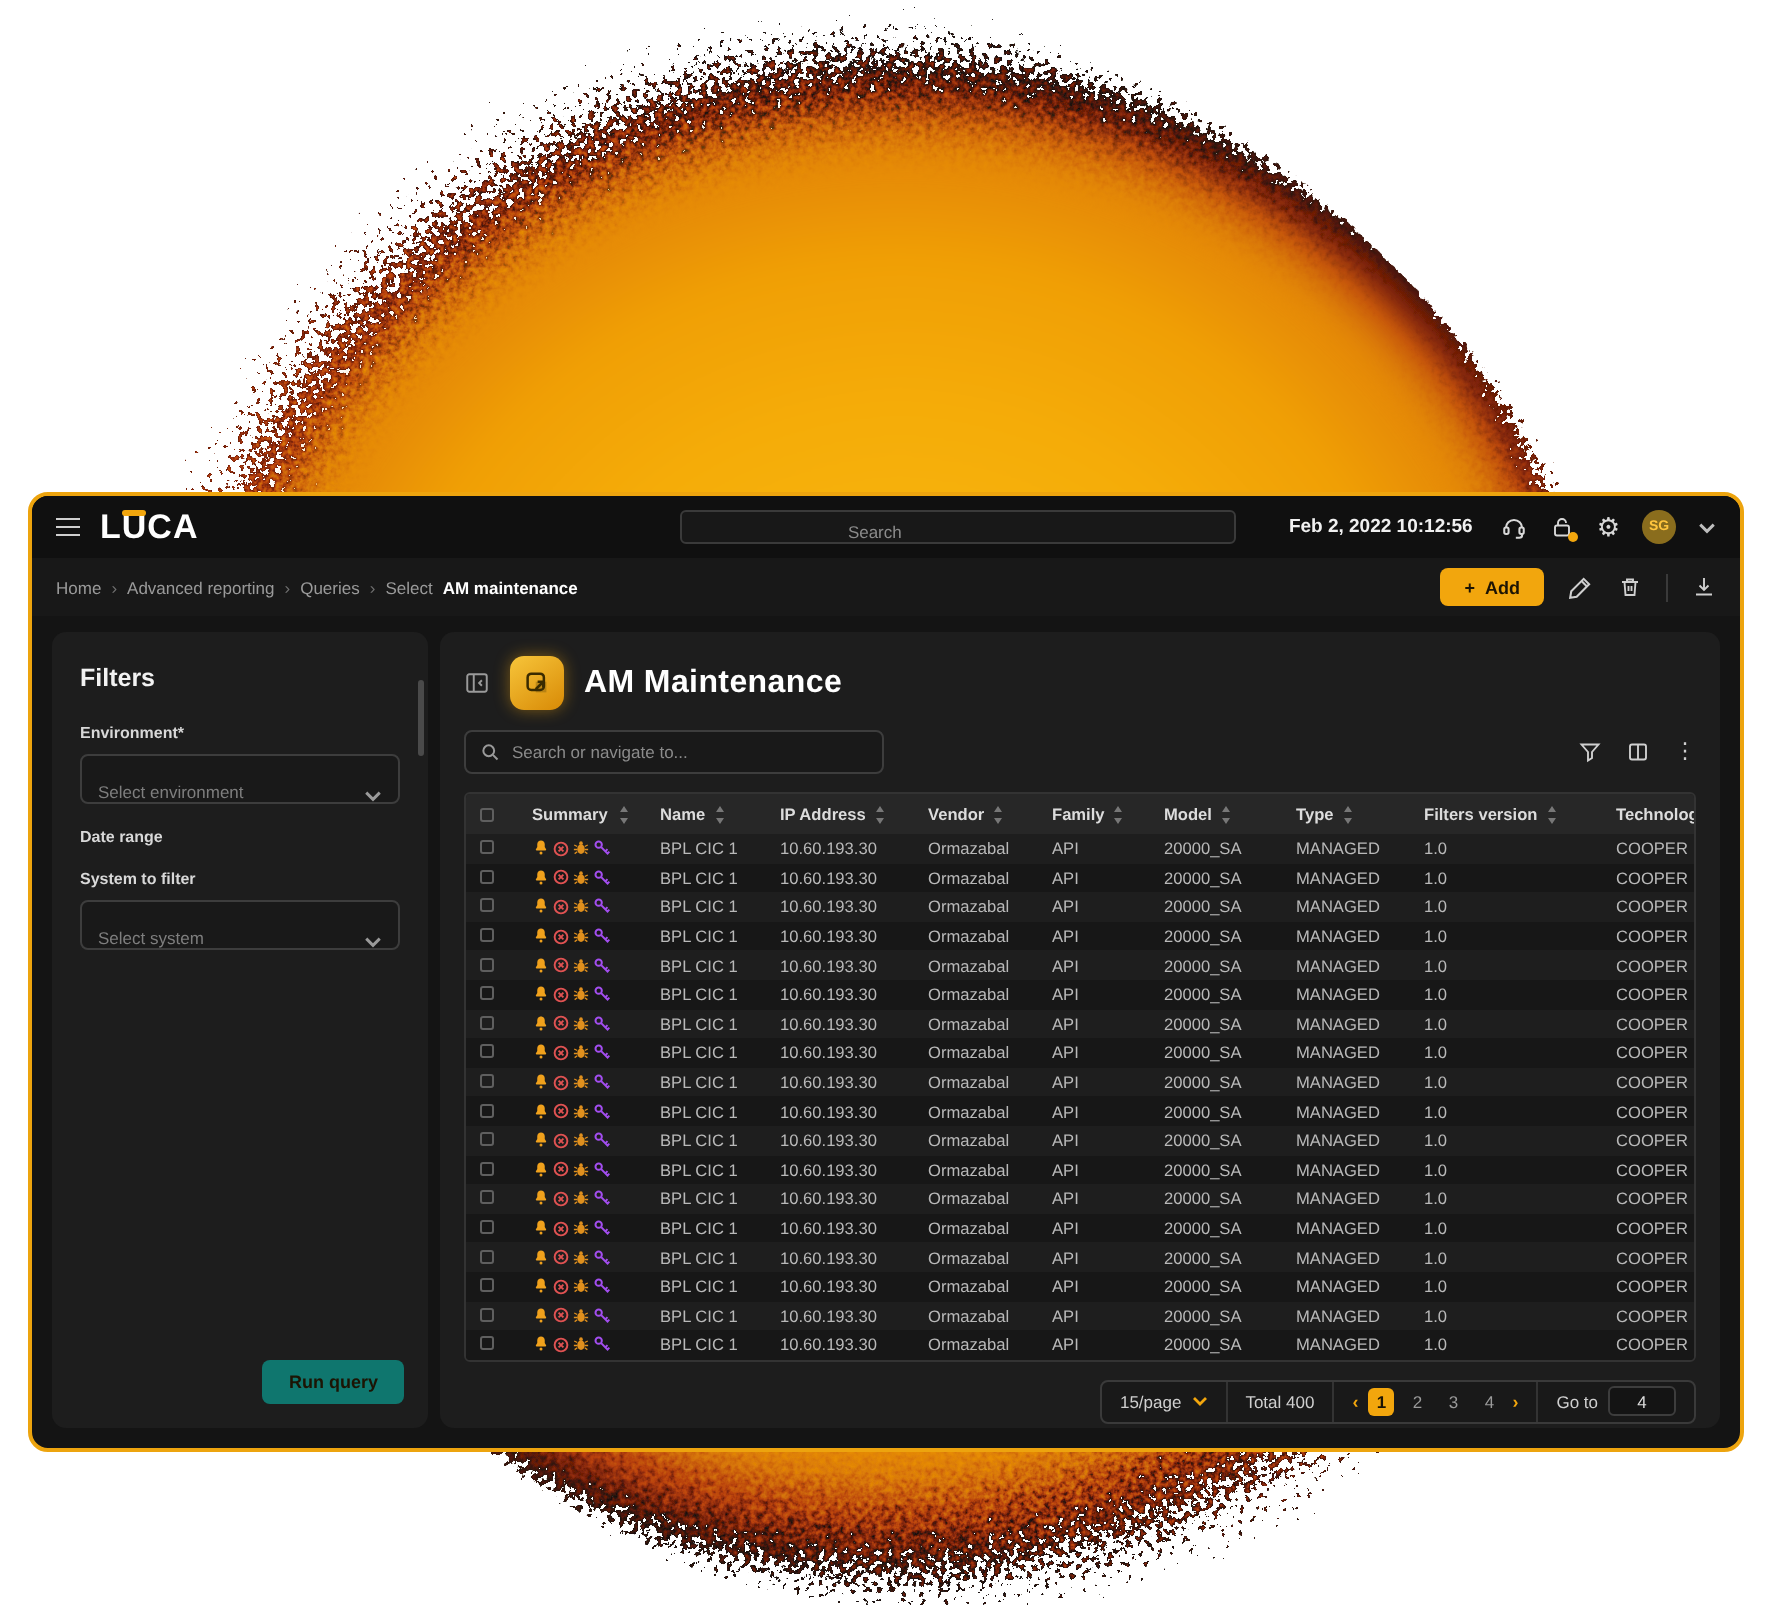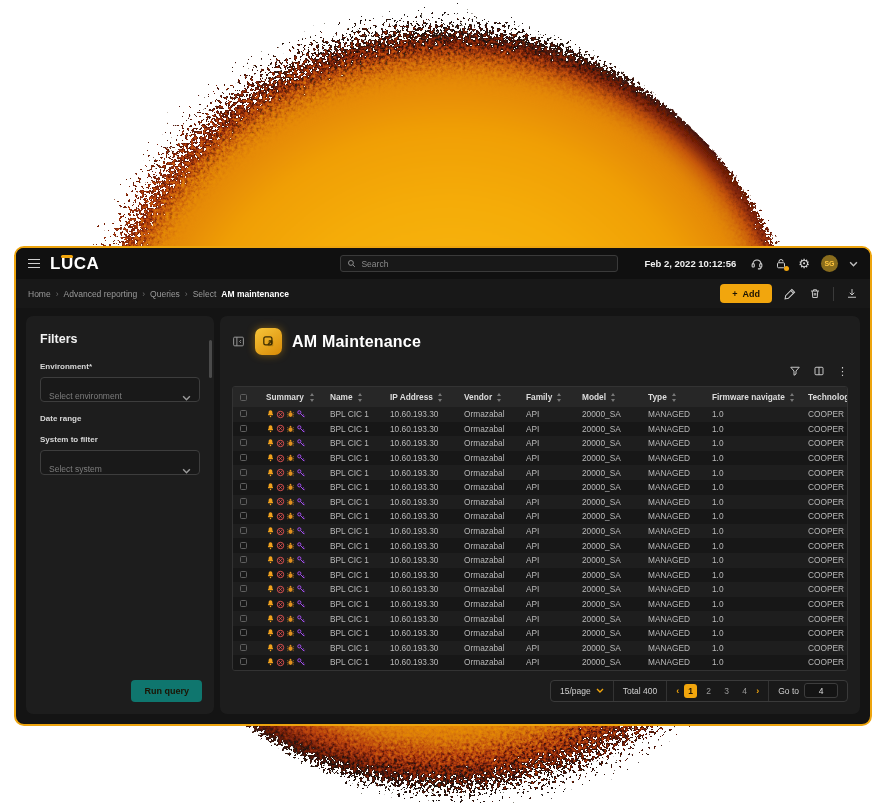--- a/index.html
+++ b/index.html
@@ -21,21 +21,21 @@
     display:flex; flex-direction:column; color:#e6e6e6; }
 
   
   .topbar { height:31px; background:#101010; display:flex; align-items:center; padding:0 12px; flex:0 0 auto; }
   .hamburger { width:12px; display:flex; flex-direction:column; gap:2.5px; margin-right:10px; cursor:pointer; }
   .hamburger i { display:block; height:1.5px; background:#cfcfcf; }
   .logo { font-size:17px; font-weight:bold; letter-spacing:.5px; color:#fff; display:flex; align-items:flex-end; }
   .logo .u { position:relative; }
   .logo .u::before { content:""; position:absolute; left:0; right:1px; top:1.5px; height:3px; border-radius:2px; background:#f2a60d; }
   .top-search { margin-left:auto; width:278px; height:17px; border:1px solid #3a3a3a; border-radius:3px;
-    background:#181818; display:flex; align-items:center; padding:0 6px; gap:5px; }
+    background:#181818; display:flex; align-items:center; padding:0 6px; gap:5px;flex-direction:column; }
   .top-search input { flex:1; background:transparent; border:none; outline:none; color:#bbb; font-size:8.5px; font-family:inherit; }
   .top-search input::placeholder { color:#8b8b8b; }
   .datetime { margin-left:26px; font-size:9.5px; font-weight:bold; color:#f0f0f0; white-space:nowrap; }
   .topicons { display:flex; align-items:center; gap:11px; margin-left:14px; }
   .ticon { position:relative; display:flex; align-items:center; cursor:pointer; }
   .gear { font-size:13px; color:#d8d8d8; line-height:1; cursor:pointer; }
   .dot { position:absolute; right:-2px; bottom:-1px; width:5px; height:5px; border-radius:50%; background:#f2a60d; }
   .avatar { width:17px; height:17px; border-radius:50%; background:#8a6d1d; color:#ffc53d; font-size:7px; font-weight:bold;
     display:flex; align-items:center; justify-content:center; cursor:pointer; }
 
@@ -251,20 +251,27 @@
               <rect x="4.5" y="4.5" width="13" height="13" rx="3"></rect>
               <path d="M11 11h8.5v8.5H11z" fill="#3a2b00" stroke="none" opacity="0.25"></path>
               <path d="M11 17l6-6"></path>
               <path d="M17 15.5V11h-4.5"></path>
             </svg>
         </span>
         <span class="main-title">AM Maintenance</span>
       </div>
 
       <div class="toolrow">
+        <div class="tbl-search">
+          <svg width="10" height="10" viewBox="0 0 24 24" fill="none" stroke="#9a9a9a" stroke-width="2.4">
+              <circle cx="10.5" cy="10.5" r="6.5"></circle>
+              <path d="M15.5 15.5L21 21"></path>
+            </svg>
+          <input type="text" placeholder="Search or navigate to..." style="">
+        </div>
         <div class="toolrow-icons">
           <svg width="12" height="12" viewBox="0 0 24 24" fill="none" stroke="#cfcfcf" stroke-width="1.9">
               <path d="M3.5 4.5h17l-6.5 7.5v6l-4 2.5v-8.5z"></path>
             </svg>
           <svg width="12" height="12" viewBox="0 0 24 24" fill="none" stroke="#cfcfcf" stroke-width="1.9">
               <rect x="4" y="4.5" width="16" height="15" rx="2"></rect>
               <path d="M12 4.5v15"></path>
             </svg>
           <span class="kebab">⋮</span>
         </div>
@@ -297,21 +304,21 @@
             </div>
           <div class="td col-model">
               <span>Model</span>
               <span class="sort"></span>
             </div>
           <div class="td col-type">
               <span>Type</span>
               <span class="sort"></span>
             </div>
           <div class="td col-fw">
-              <span>Firmware navigate</span>
+              <span>Filters version</span>
               <span class="sort"></span>
             </div>
           <div class="td col-tech">
               <span>Technology</span>
             </div>
         </div>
         <div class="tbody">
 
             <div class="tr">
               <div class="td col-cb"><span class="cb"></span></div>

